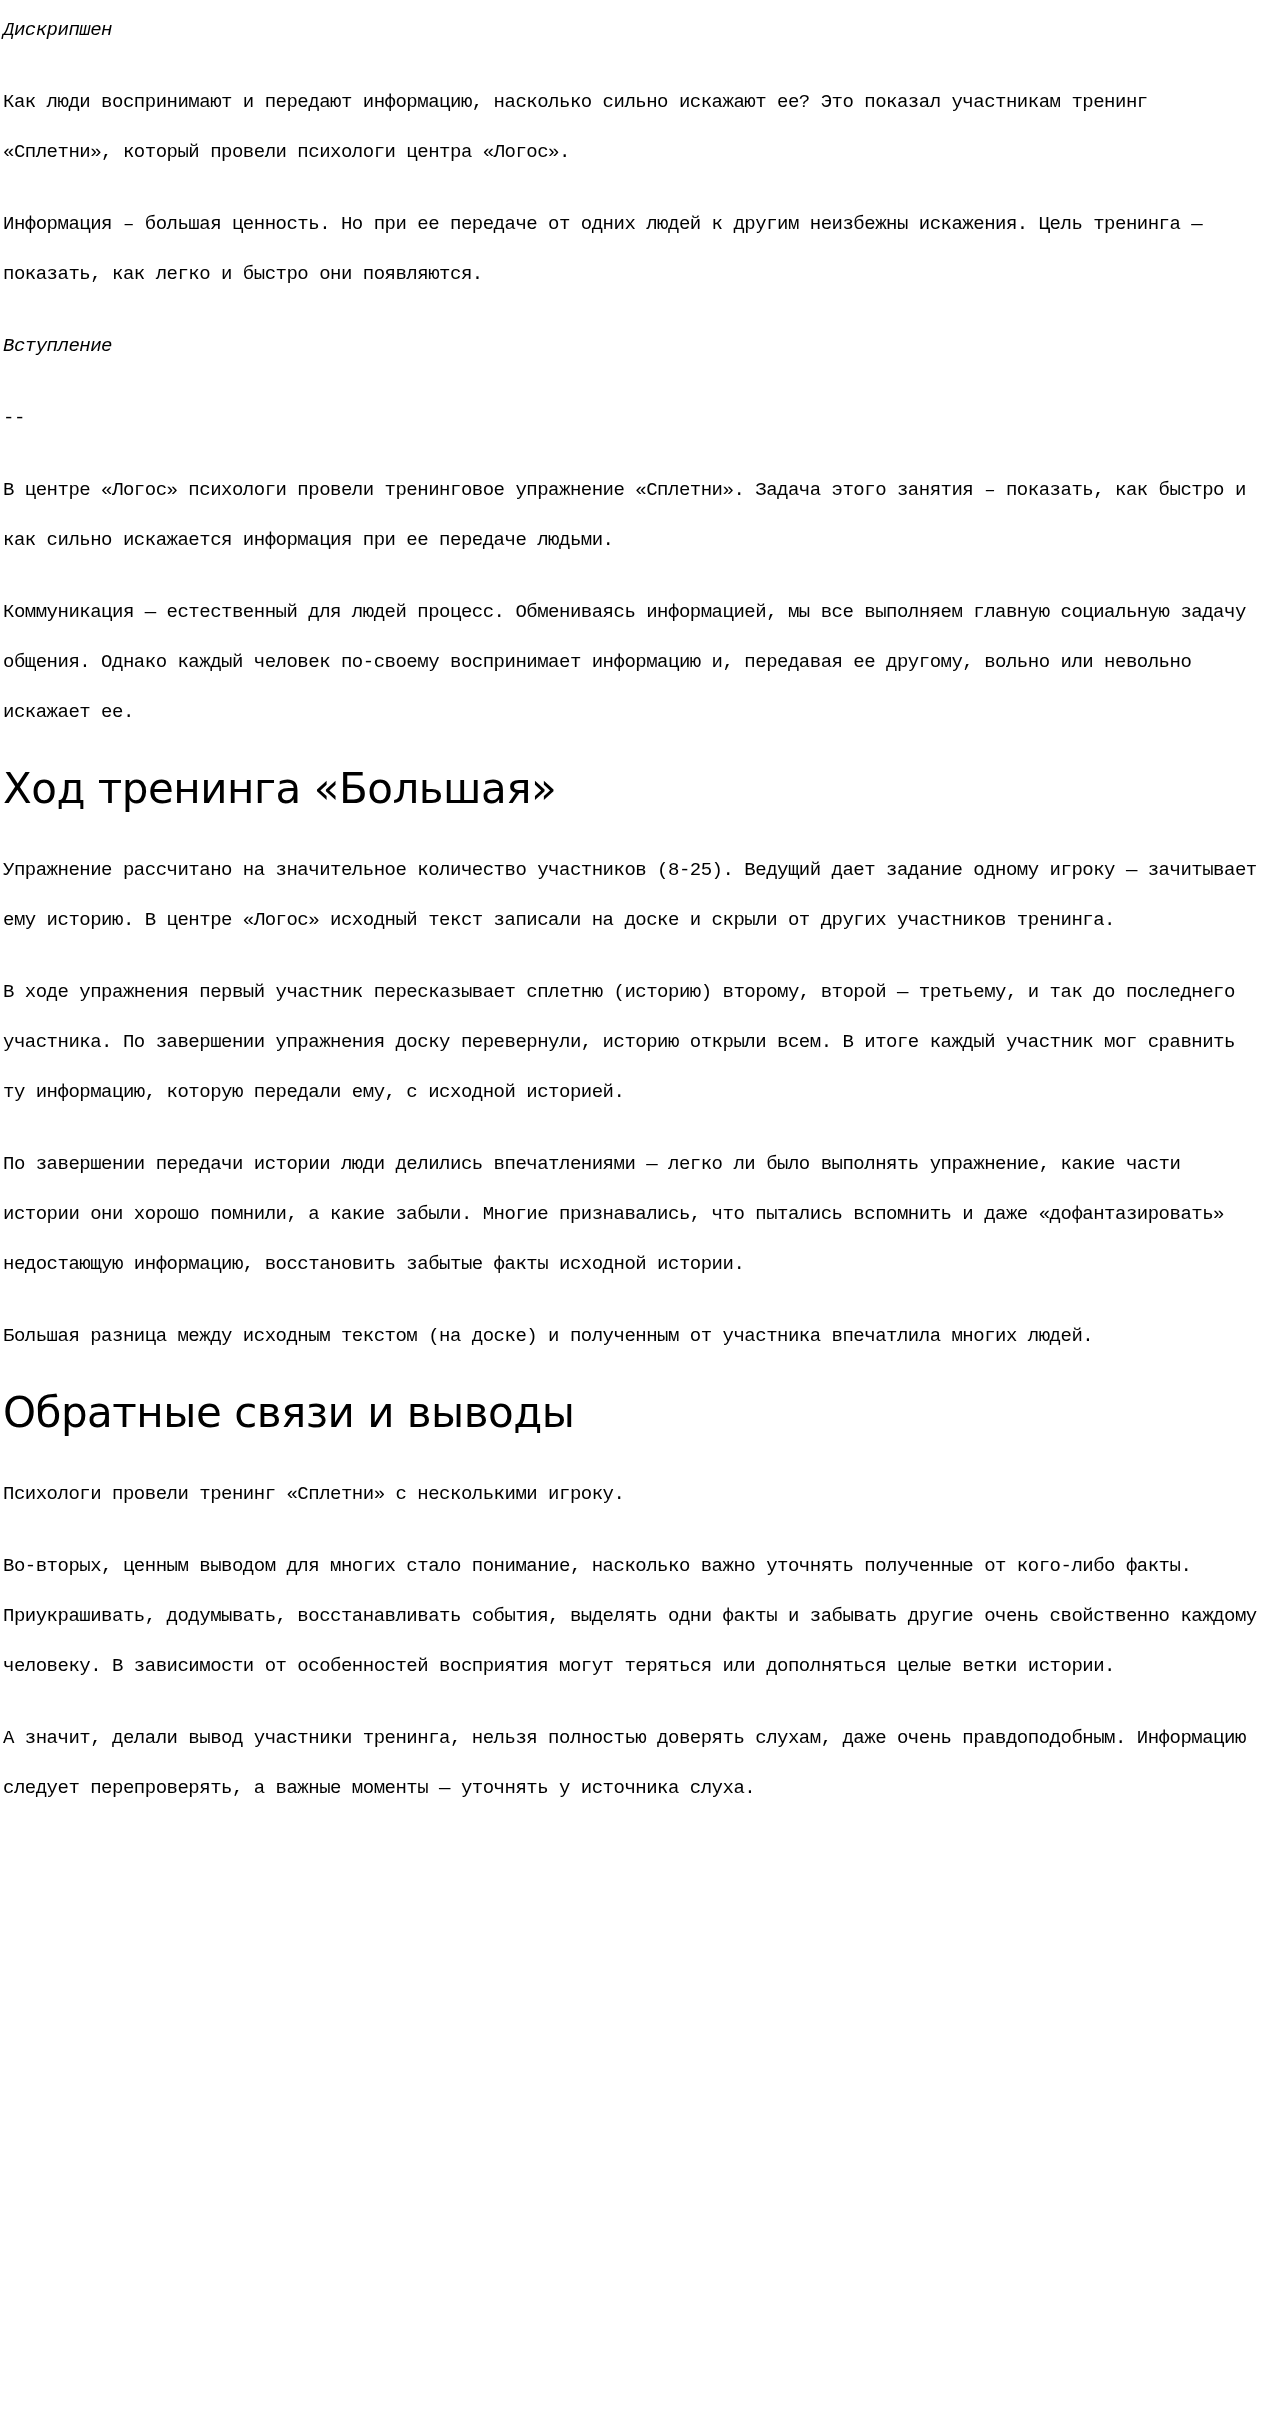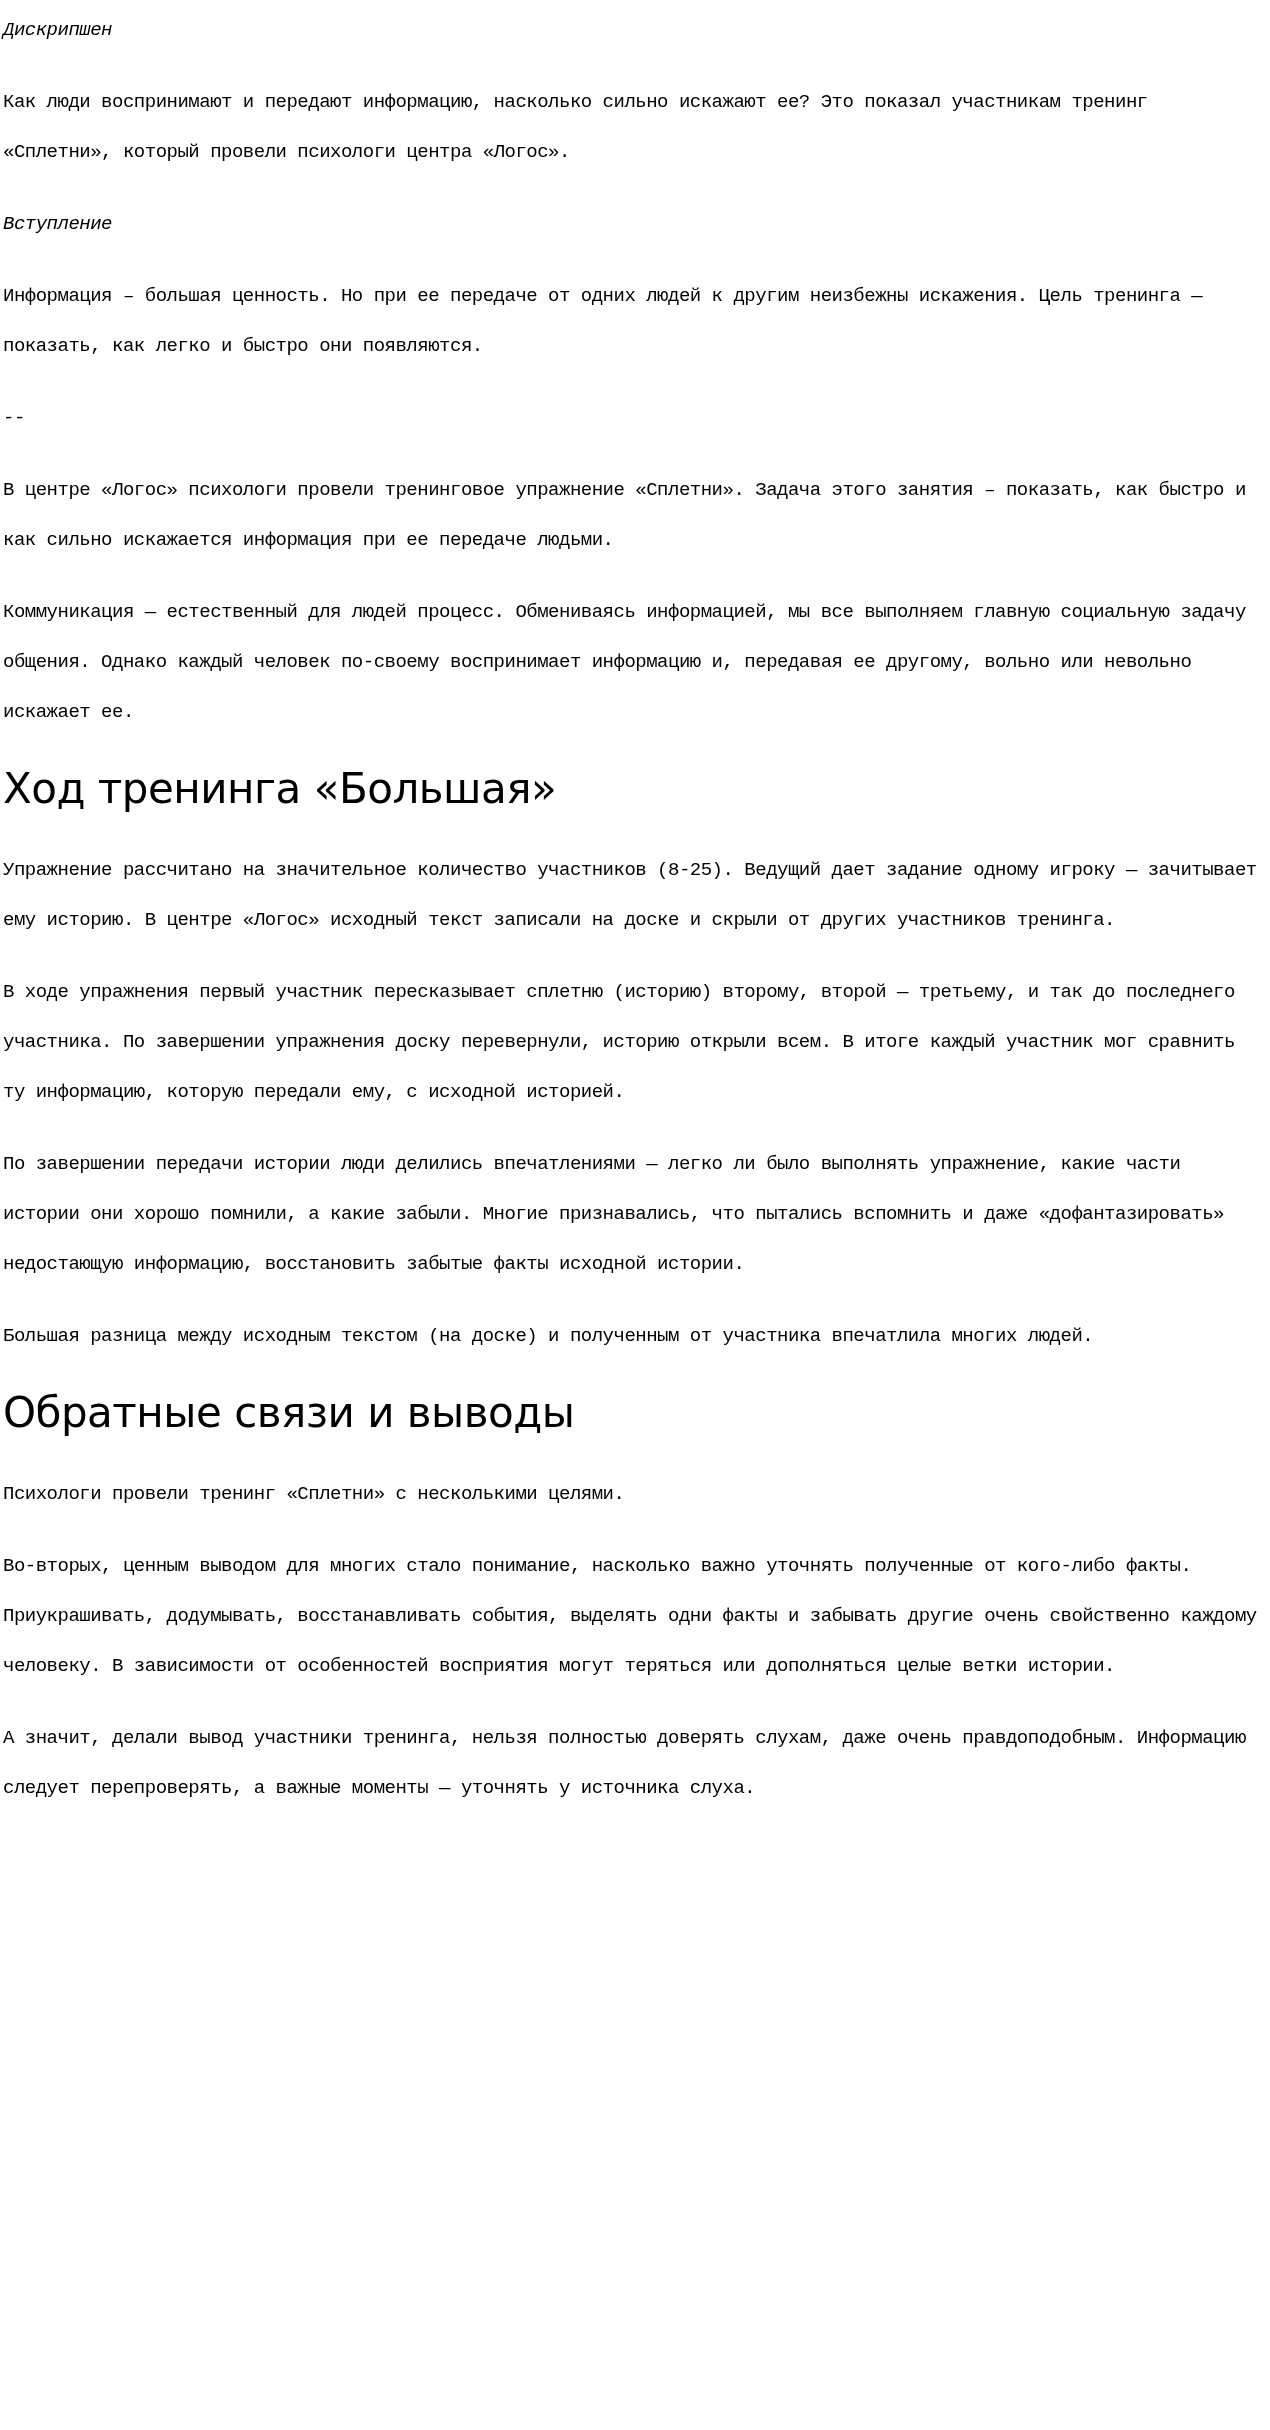--- a/index.html
+++ b/index.html
@@ -37,27 +37,27 @@
     font-weight: 400;
     margin: 20px 0 26px 0;
   }
 </style>
 </head>
 <body>
 
 <div class="doc">
   <p class="para label">Дискрипшен</p>
   <p class="para">Как люди воспринимают и передают информацию, насколько сильно искажают ее? Это показал участникам тренинг «Сплетни», который провели психологи центра «Логос».</p>
+  <p class="para">Информация – большая ценность. Но при ее передаче от одних людей к другим неизбежны искажения. Цель тренинга — показать, как легко и быстро они появляются.</p>
   <p class="para label">Вступление</p>
-  <p class="para">Информация – большая ценность. Но при ее передаче от одних людей к другим неизбежны искажения. Цель тренинга — показать, как легко и быстро они появляются.</p>
   <p class="para">--</p>
   <p class="para">В центре «Логос» психологи провели тренинговое упражнение «Сплетни». Задача этого занятия – показать, как быстро и как сильно искажается информация при ее передаче людьми.</p>
   <p class="para">Коммуникация — естественный для людей процесс. Обмениваясь информацией, мы все выполняем главную социальную задачу общения. Однако каждый человек по-своему воспринимает информацию и, передавая ее другому, вольно или невольно искажает ее.</p>
   <h1 class="heading">Ход тренинга «Большая»</h1>
   <p class="para">Упражнение рассчитано на значительное количество участников (8-25). Ведущий дает задание одному игроку — зачитывает ему историю. В центре «Логос» исходный текст записали на доске и скрыли от других участников тренинга.</p>
   <p class="para">В ходе упражнения первый участник пересказывает сплетню (историю) второму, второй — третьему, и так до последнего участника. По завершении упражнения доску перевернули, историю открыли всем. В итоге каждый участник мог сравнить ту информацию, которую передали ему, с исходной историей.</p>
   <p class="para">По завершении передачи истории люди делились впечатлениями — легко ли было выполнять упражнение, какие части истории они хорошо помнили, а какие забыли. Многие признавались, что пытались вспомнить и даже «дофантазировать» недостающую информацию, восстановить забытые факты исходной истории.</p>
   <p class="para">Большая разница между исходным текстом (на доске) и полученным от участника впечатлила многих людей.</p>
   <h1 class="heading">Обратные связи и выводы</h1>
-  <p class="para">Психологи провели тренинг «Сплетни» с несколькими целями.</p>
+  <p class="para">Психологи провели тренинг «Сплетни» с несколькими игроку.</p>
   <p class="para">Во-вторых, ценным выводом для многих стало понимание, насколько важно уточнять полученные от кого-либо факты. Приукрашивать, додумывать, восстанавливать события, выделять одни факты и забывать другие очень свойственно каждому человеку. В зависимости от особенностей восприятия могут теряться или дополняться целые ветки истории.</p>
   <p class="para">А значит, делали вывод участники тренинга, нельзя полностью доверять слухам, даже очень правдоподобным. Информацию следует перепроверять, а важные моменты — уточнять у источника слуха.</p>
 </div>
 
 </body></html>

